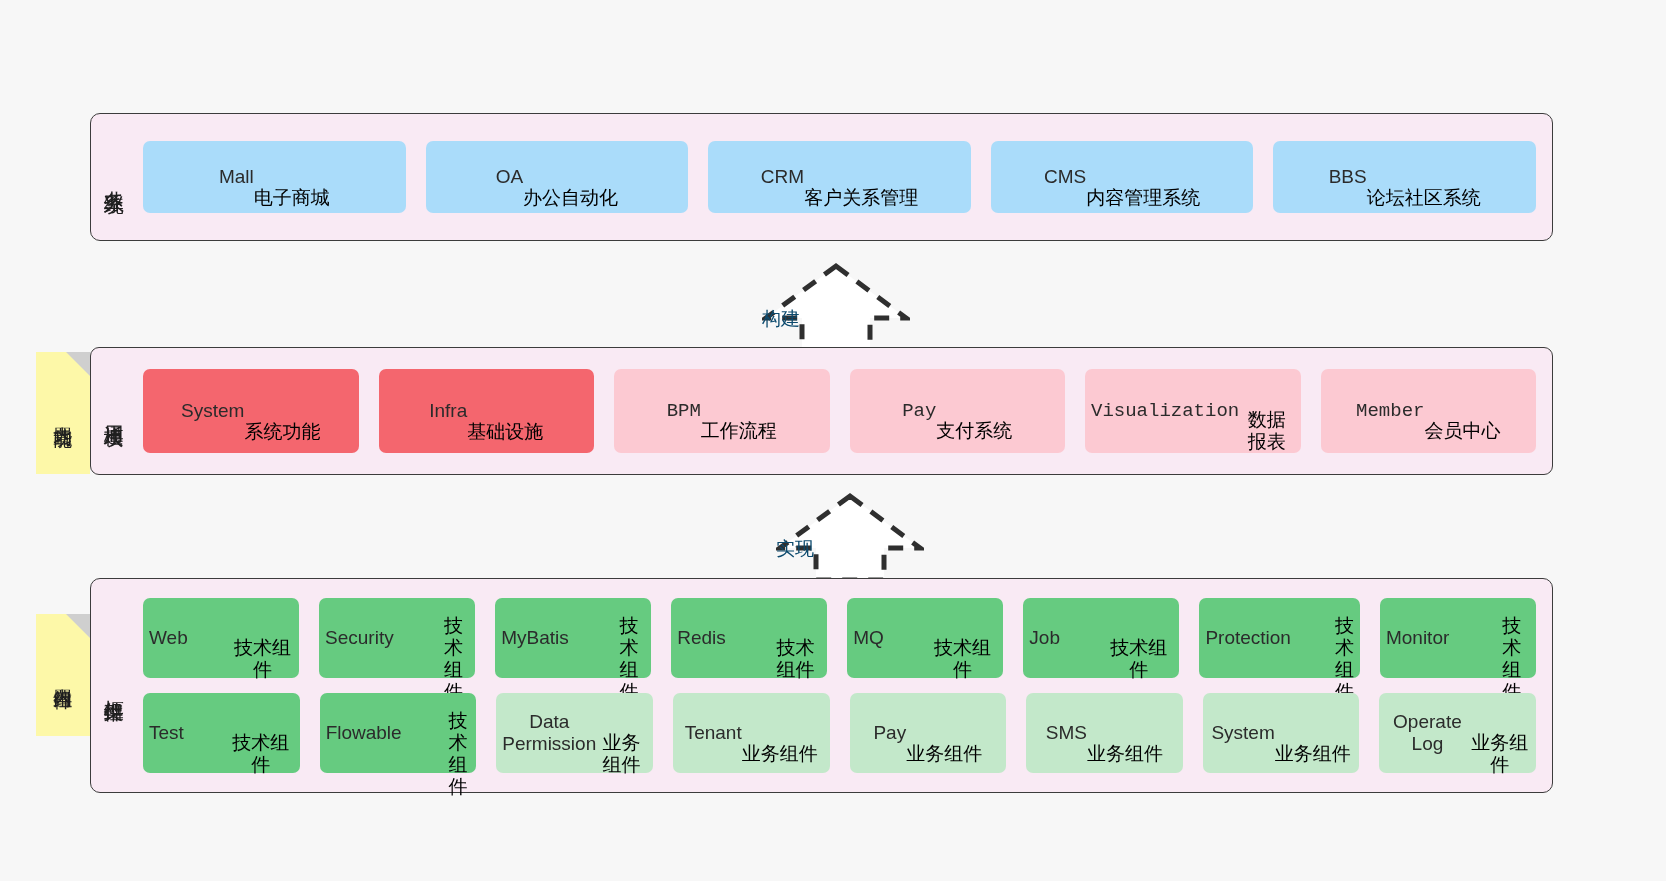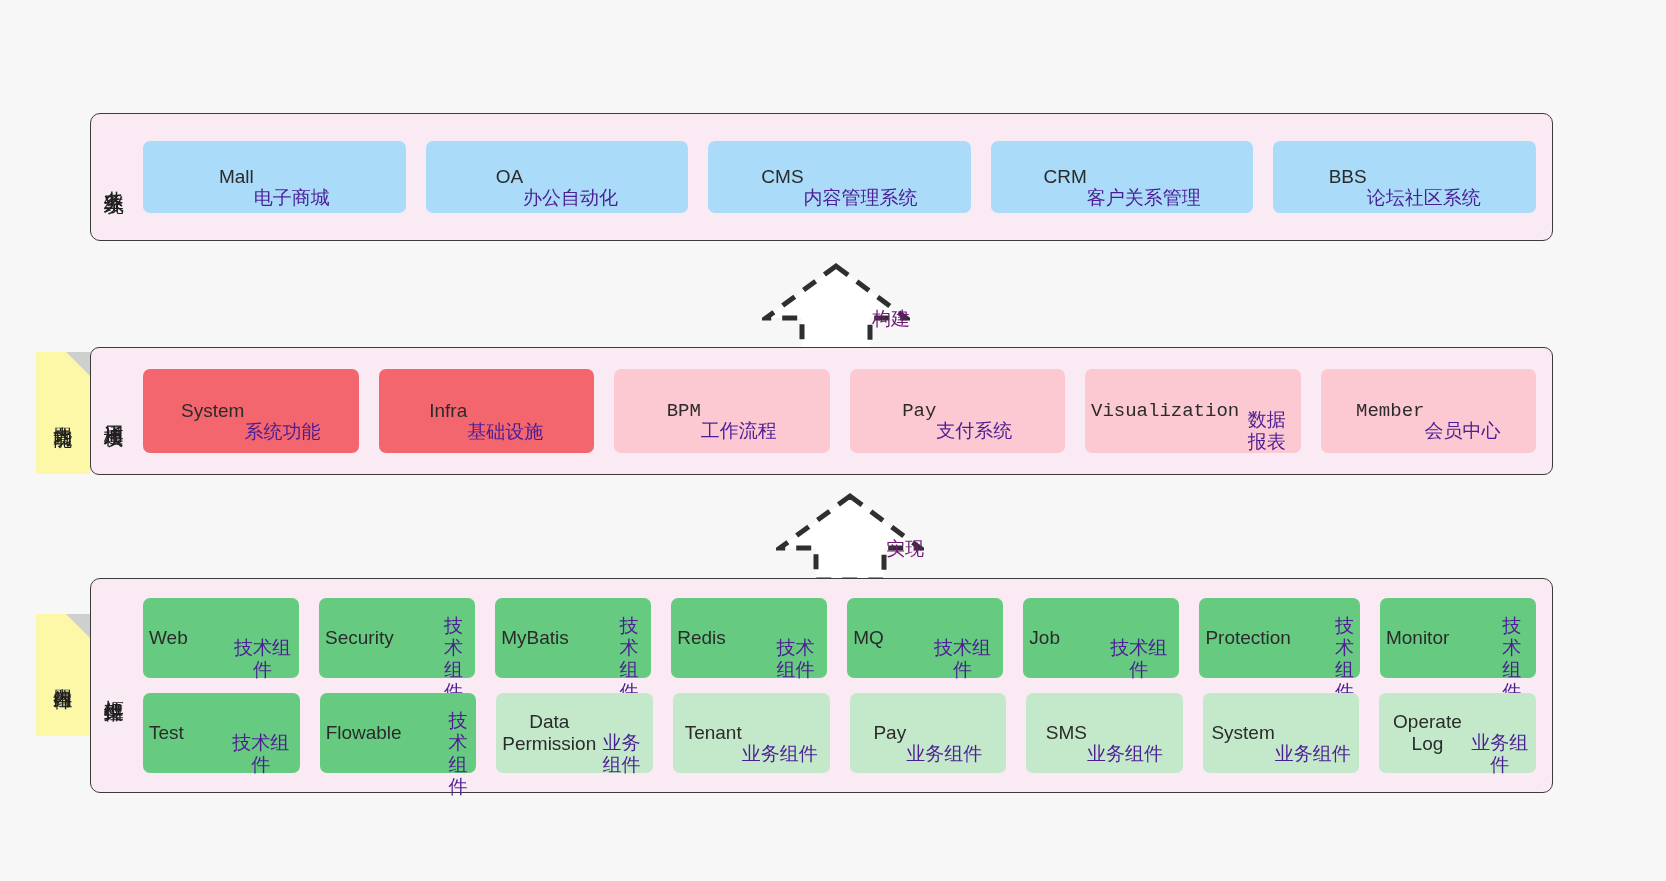--- a/index.html
+++ b/index.html
@@ -69,21 +69,21 @@
     line-height: 1.16;
     padding: 4px 6px;
     box-sizing: border-box;
   }
   .cell .en {
     font-size: 19px;
     color: #2b2b2b;
   }
   .cell .cn {
     font-size: 19px;
-    color: #4c1d95;
+    color: #000000;
     margin-top: 42px;
   }
 
   
   #layer-business { left: 90px; top: 113px; width: 1463px; height: 128px; }
   #layer-business .row { height: 72px; }
   #layer-common   { left: 90px; top: 347px; width: 1463px; height: 128px; border-radius: 9px; }
   #layer-common .row { height: 84px; }
   #layer-framework{ left: 90px; top: 578px; width: 1463px; height: 215px; }
   #layer-framework .row { height: 80px; }
@@ -128,23 +128,23 @@
   .arrow {
     position: absolute;
     width: 148px;
     height: 90px;
   }
   .arrow svg { display: block; width: 148px; height: 90px; }
   .arrow-label {
     position: absolute;
     left: 0;
     width: 148px;
-    text-align: right;
+    text-align: left;
     font-size: 19px;
-    color: #701a75;
+    color: #0c4a6e;
     background: transparent;
   }
   #arrow-build  { left: 762px; top: 262px; }
   #arrow-build .arrow-label { top: 44px; }
   #arrow-impl   { left: 776px; top: 492px; }
   #arrow-impl .arrow-label { top: 44px; }
 </style>
 </head>
 <body>
 
@@ -156,26 +156,26 @@
       <div class="row">
         <div class="cell c-blue">
           <span class="en">Mall</span>
           <span class="cn">电子商城</span>
         </div>
         <div class="cell c-blue">
           <span class="en">OA</span>
           <span class="cn">办公自动化</span>
         </div>
         <div class="cell c-blue">
+          <span class="en">CRM</span>
+          <span class="cn">客户关系管理</span>
+        </div>
+        <div class="cell c-blue">
           <span class="en">CMS</span>
           <span class="cn">内容管理系统</span>
-        </div>
-        <div class="cell c-blue">
-          <span class="en">CRM</span>
-          <span class="cn">客户关系管理</span>
         </div>
         <div class="cell c-blue">
           <span class="en">BBS</span>
           <span class="cn">论坛社区系统</span>
         </div>
       </div>
     </div>
   </div>
 
   <div class="arrow" id="arrow-build">

